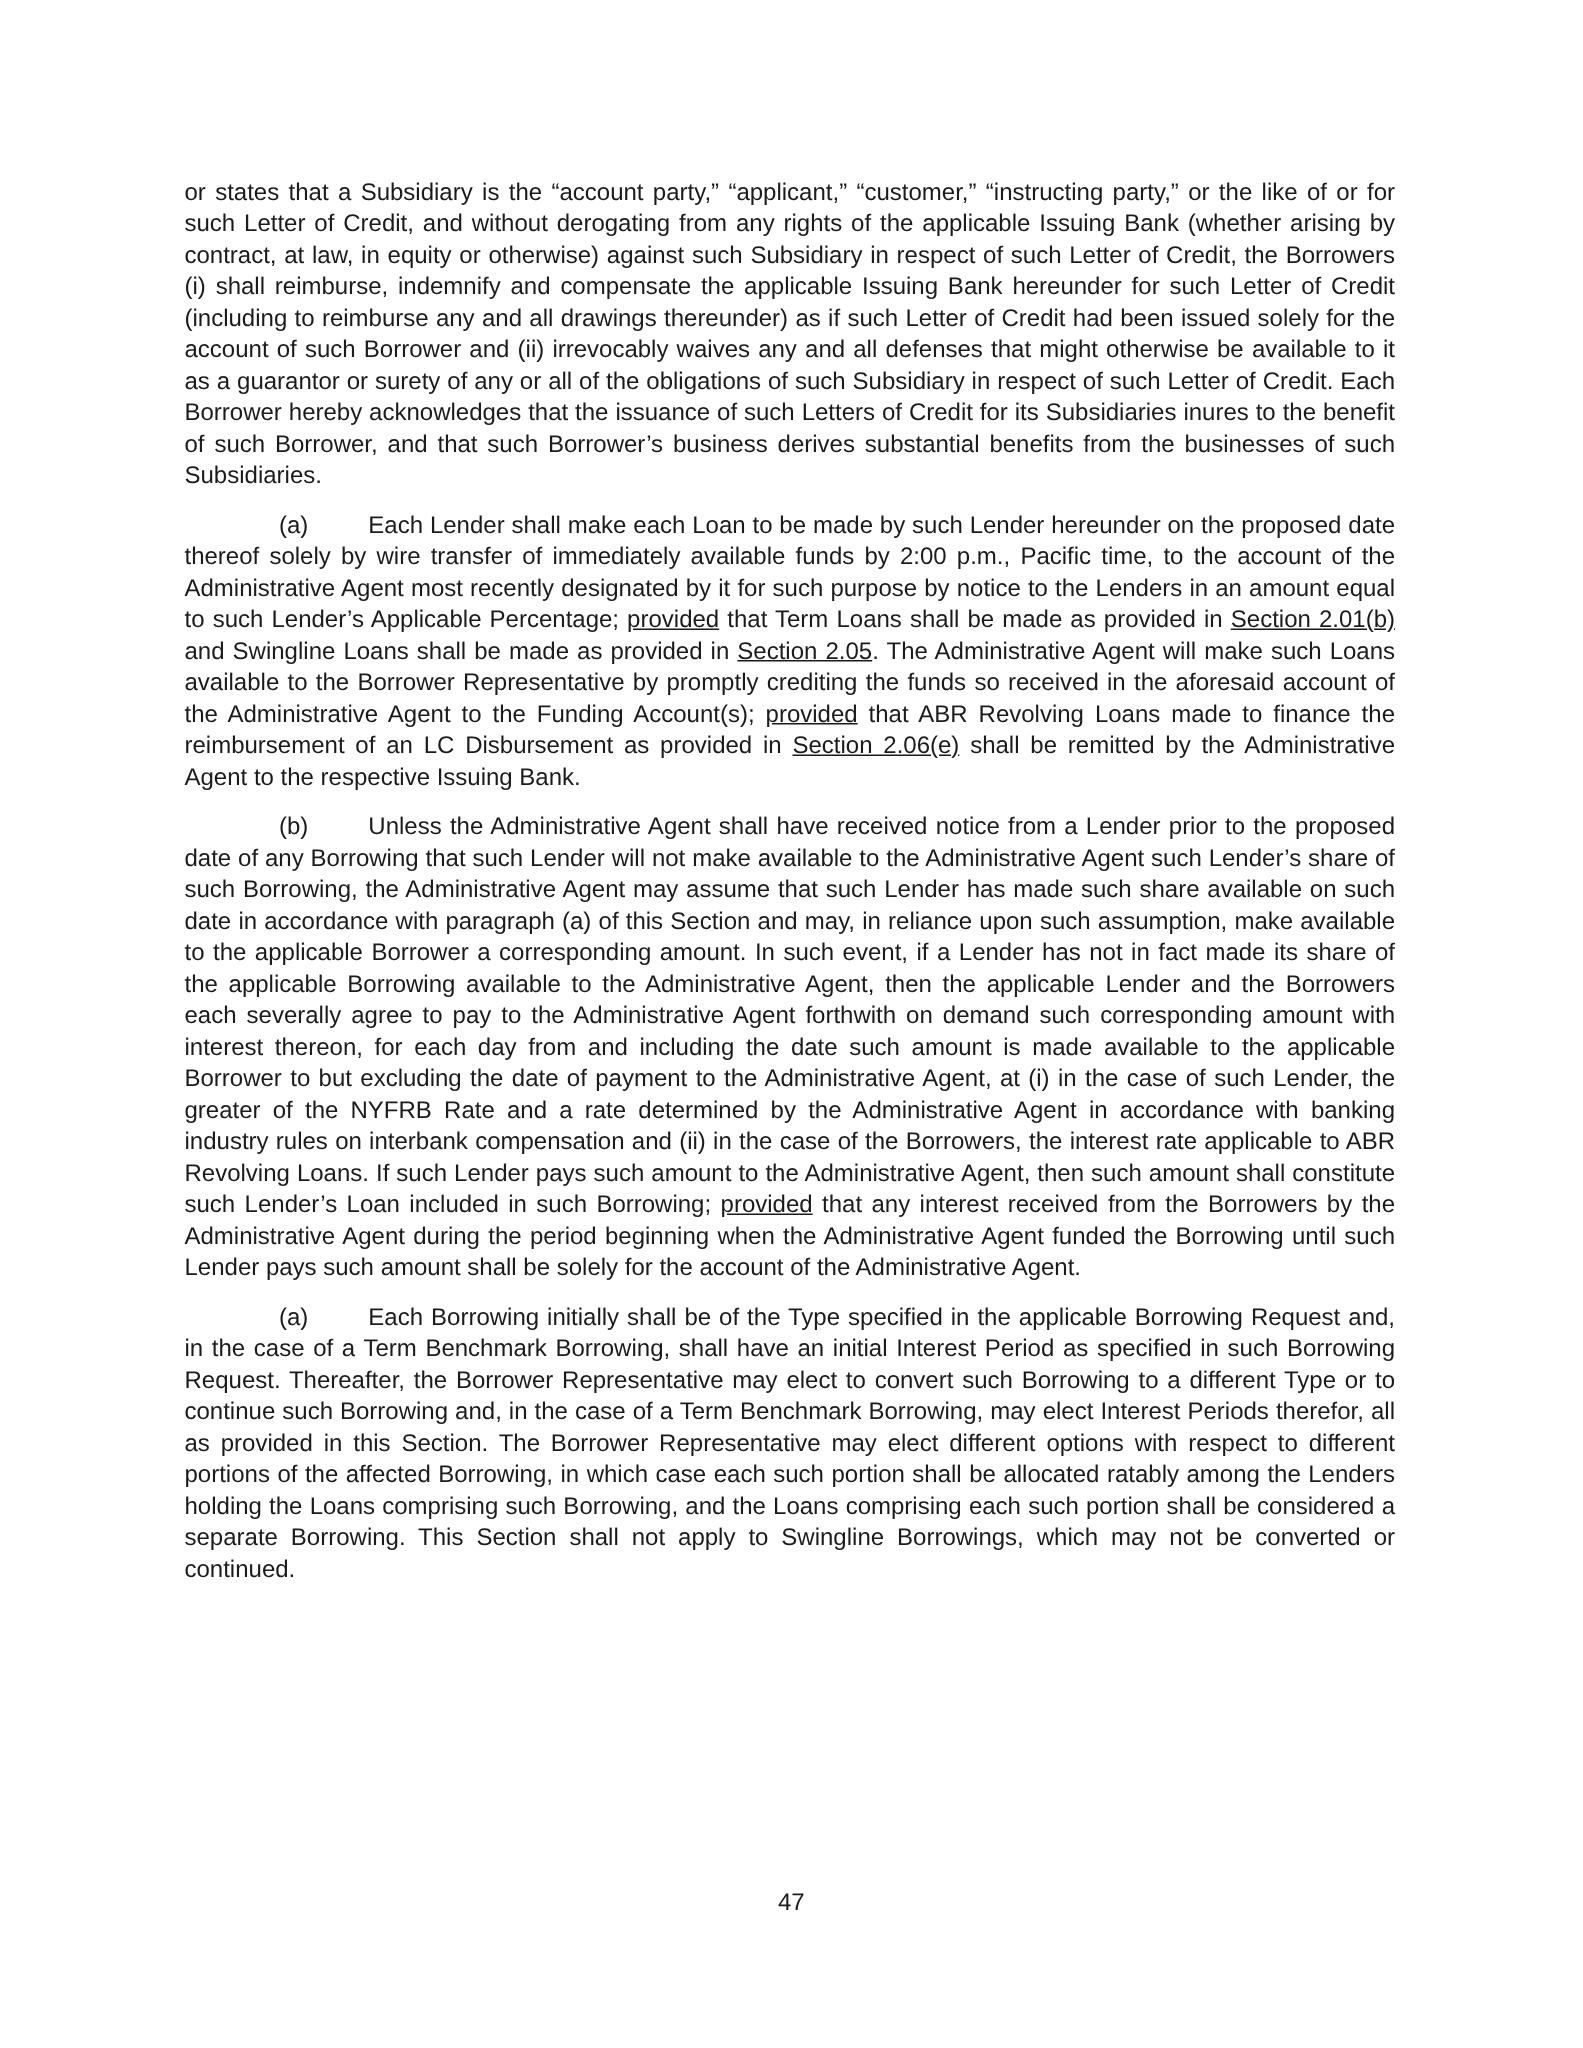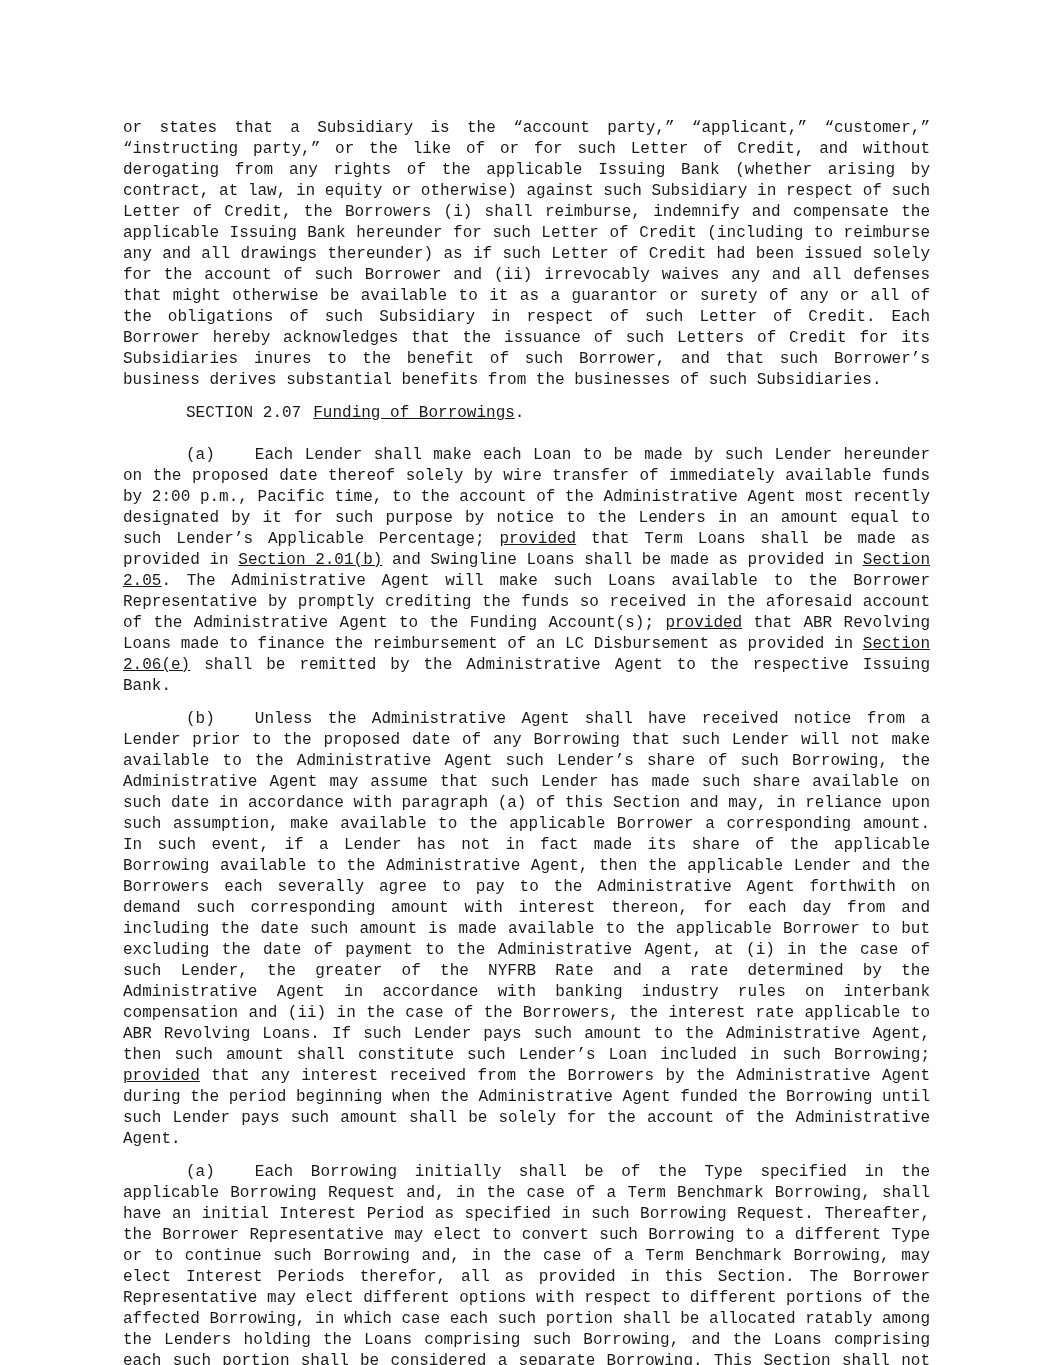--- a/index.html
+++ b/index.html
@@ -5,21 +5,21 @@
   html, body {
     margin: 0;
     padding: 0;
     background: #ffffff;
   }
   .page {
     position: relative;
     width: 1055px;
     height: 1365px;
     background: #ffffff;
-    font-family: Liberation Mono, monospace;
+    font-family: Liberation Sans, sans-serif;
     color: #1b1b1b;
     overflow: hidden;
   }
   .content {
     position: absolute;
     left: 123px;
     top: 118px;
     width: 807px;
     font-size: 16px;
     line-height: 21px;
@@ -55,18 +55,18 @@
     font-size: 16px;
     line-height: 21px;
   }
 </style>
 </head>
 <body>
 
 <div class="page">
   <div class="content">
       <p class="para"><span>or states that a Subsidiary is the “account party,” “applicant,” “customer,” “instructing party,” or the like of or for such Letter of Credit, and without derogating from any rights of the applicable Issuing Bank (whether arising by contract, at law, in equity or otherwise) against such Subsidiary in respect of such Letter of Credit, the Borrowers (i) shall reimburse, indemnify and compensate the applicable Issuing Bank hereunder for such Letter of Credit (including to reimburse any and all drawings thereunder) as if such Letter of Credit had been issued solely for the account of such Borrower and (ii) irrevocably waives any and all defenses that might otherwise be available to it as a guarantor or surety of any or all of the obligations of such Subsidiary in respect of such Letter of Credit.  Each Borrower hereby acknowledges that the issuance of such Letters of Credit for its Subsidiaries inures to the benefit of such Borrower, and that such Borrower’s business derives substantial benefits from the businesses of such Subsidiaries.</span></p>
-      <p class="para indent heading"><span>SECTION 2.07</span><span class="gap-sm"></span><span class="u">Funding of Borrowings</span><span>.</span></p>
       <p class="para indent"><span>(a)</span><span class="gap-lg"></span><span>Each Lender shall make each Loan to be made by such Lender hereunder on the proposed date thereof solely by wire transfer of immediately available funds by 2:00 p.m., Pacific time, to the account of the Administrative Agent most recently designated by it for such purpose by notice to the Lenders in an amount equal to such Lender’s Applicable Percentage; </span><span class="u">provided</span><span> that Term Loans shall be made as provided in </span><span class="u">Section 2.01(b)</span><span> and Swingline Loans shall be made as provided in </span><span class="u">Section 2.05</span><span>.  The Administrative Agent will make such Loans available to the Borrower Representative by promptly crediting the funds so received in the aforesaid account of the Administrative Agent to the Funding Account(s); </span><span class="u">provided</span><span> that ABR Revolving Loans made to finance the reimbursement of an LC Disbursement as provided in </span><span class="u">Section 2.06(e)</span><span> shall be remitted by the Administrative Agent to the respective Issuing Bank.</span></p>
       <p class="para indent"><span>(b)</span><span class="gap-lg"></span><span>Unless the Administrative Agent shall have received notice from a Lender prior to the proposed date of any Borrowing that such Lender will not make available to the Administrative Agent such Lender’s share of such Borrowing, the Administrative Agent may assume that such Lender has made such share available on such date in accordance with paragraph (a) of this Section and may, in reliance upon such assumption, make available to the applicable Borrower a corresponding amount.  In such event, if a Lender has not in fact made its share of the applicable Borrowing available to the Administrative Agent, then the applicable Lender and the Borrowers each severally agree to pay to the Administrative Agent forthwith on demand such corresponding amount with interest thereon, for each day from and including the date such amount is made available to the applicable Borrower to but excluding the date of payment to the Administrative Agent, at (i) in the case of such Lender, the greater of the NYFRB Rate and a rate determined by the Administrative Agent in accordance with banking industry rules on interbank compensation and (ii) in the case of the Borrowers, the interest rate applicable to ABR Revolving Loans. If such Lender pays such amount to the Administrative Agent, then such amount shall constitute such Lender’s Loan included in such Borrowing; </span><span class="u">provided</span><span> that any interest received from the Borrowers by the Administrative Agent during the period beginning when the Administrative Agent funded the Borrowing until such Lender pays such amount shall be solely for the account of the Administrative Agent.</span></p>
       <p class="para indent"><span>(a)</span><span class="gap-lg"></span><span>Each Borrowing initially shall be of the Type specified in the applicable Borrowing Request and, in the case of a Term Benchmark Borrowing, shall have an initial Interest Period as specified in such Borrowing Request.  Thereafter, the Borrower Representative may elect to convert such Borrowing to a different Type or to continue such Borrowing and, in the case of a Term Benchmark Borrowing, may elect Interest Periods therefor, all as provided in this Section.  The Borrower Representative may elect different options with respect to different portions of the affected Borrowing, in which case each such portion shall be allocated ratably among the Lenders holding the Loans comprising such Borrowing, and the Loans comprising each such portion shall be considered a separate Borrowing.  This Section shall not apply to Swingline Borrowings, which may not be converted or continued.</span></p>
     </div>
+  <div class="page-number">47</div>
 </div>
 
 </body></html>

